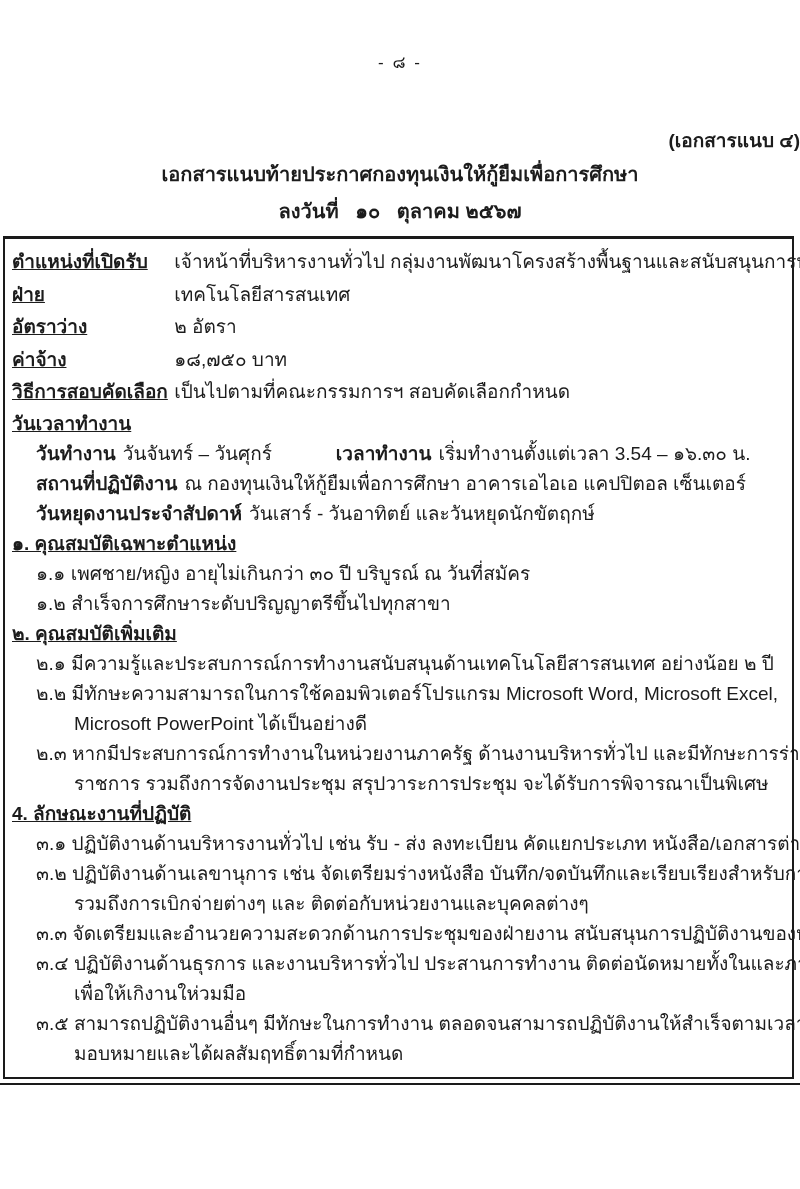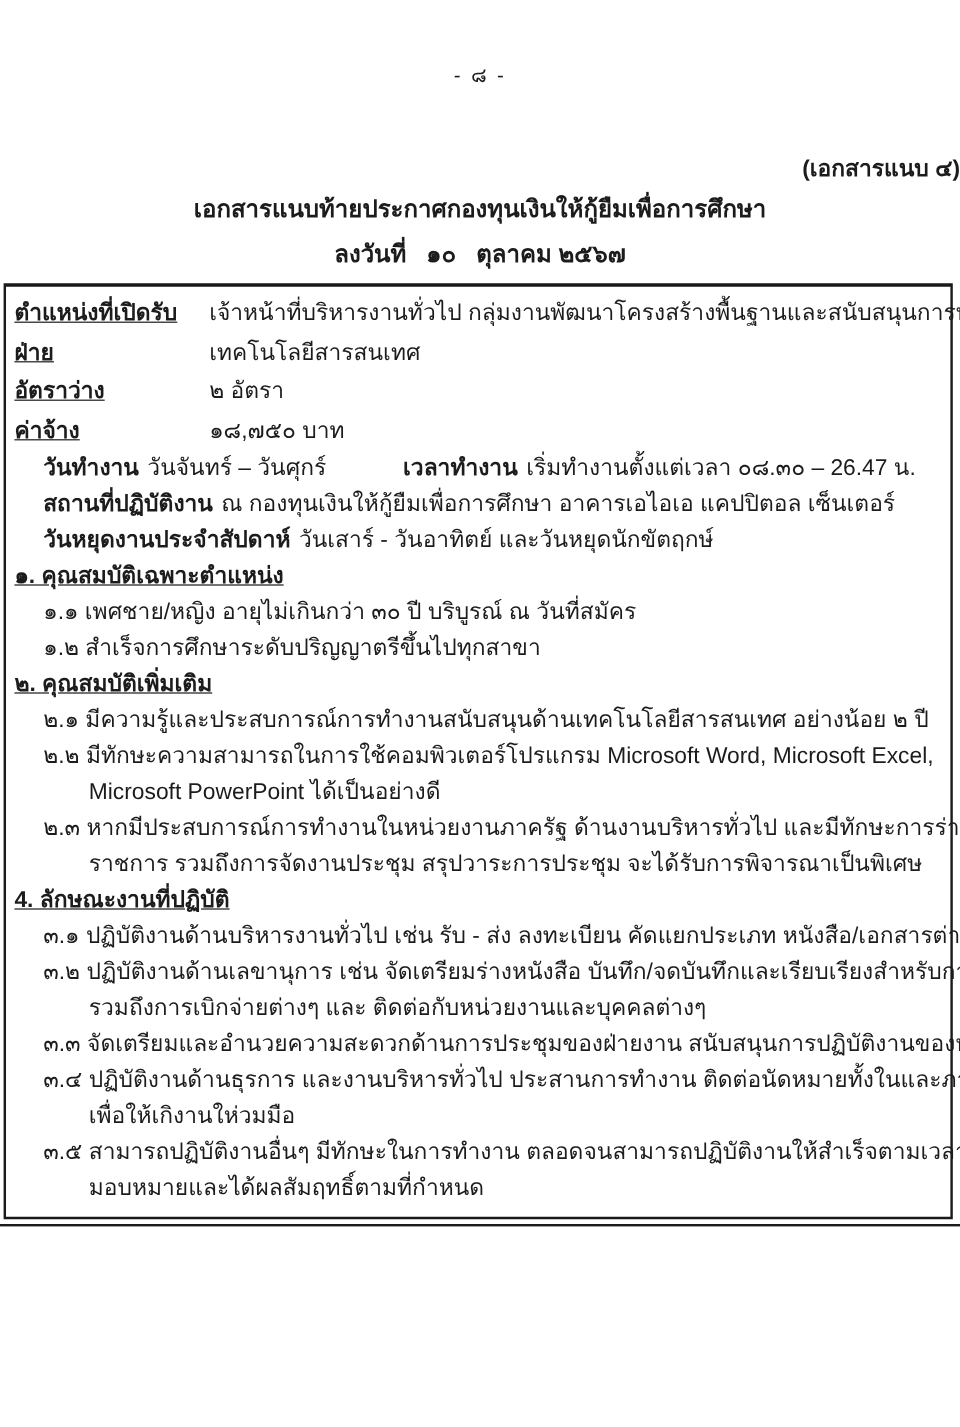--- a/index.html
+++ b/index.html
@@ -101,24 +101,29 @@
       <span class="fvalue">เทคโนโลยีสารสนเทศ</span>
     </div>
     <div class="frow">
       <span class="flabel">อัตราว่าง</span>
       <span class="fvalue">๒ อัตรา</span>
     </div>
     <div class="frow">
       <span class="flabel">ค่าจ้าง</span>
       <span class="fvalue">๑๘,๗๕๐ บาท</span>
     </div>
+    <div class="frow">
+      <span class="flabel">วิธีการสอบคัดเลือก</span>
+      <span class="fvalue">เป็นไปตามที่คณะกรรมการฯ สอบคัดเลือกกำหนด</span>
+    </div>
 
+    <div class="sec-heading">วันเวลาทำงาน</div>
 
     <div class="line ind1">
-      <span class="blead">วันทำงาน</span><span>วันจันทร์ – วันศุกร์</span><span class="blead gap-left">เวลาทำงาน</span><span>เริ่มทำงานตั้งแต่เวลา ๐๘.๓๐ – 26.47 น.</span>
+      <span class="blead">วันทำงาน</span><span>วันจันทร์ – วันศุกร์</span><span class="blead gap-left">เวลาทำงาน</span><span>เริ่มทำงานตั้งแต่เวลา 3.54 – ๑๖.๓๐ น.</span>
     </div>
     <div class="line ind1">
       <span class="blead">สถานที่ปฏิบัติงาน</span><span>ณ กองทุนเงินให้กู้ยืมเพื่อการศึกษา อาคารเอไอเอ แคปปิตอล เซ็นเตอร์</span>
     </div>
     <div class="line ind1">
       <span class="blead">วันหยุดงานประจำสัปดาห์</span><span>วันเสาร์ - วันอาทิตย์ และวันหยุดนักขัตฤกษ์</span>
     </div>
 
     <div class="sec-heading">๑. คุณสมบัติเฉพาะตำแหน่ง</div>
     <div class="line ind1">๑.๑ เพศชาย/หญิง อายุไม่เกินกว่า ๓๐ ปี บริบูรณ์ ณ วันที่สมัคร</div>

